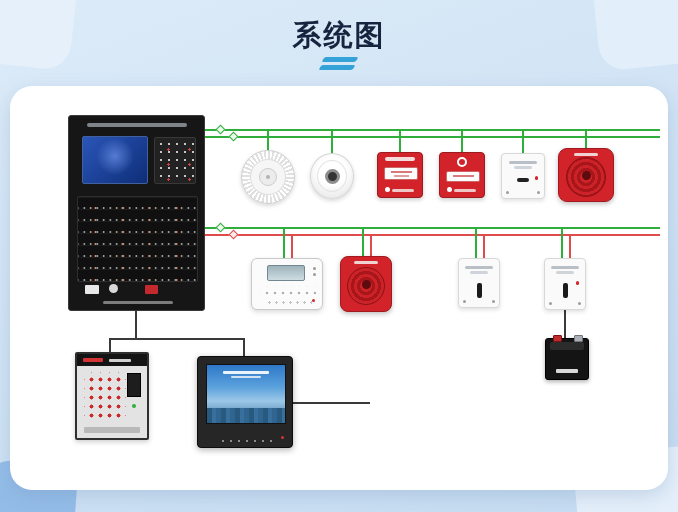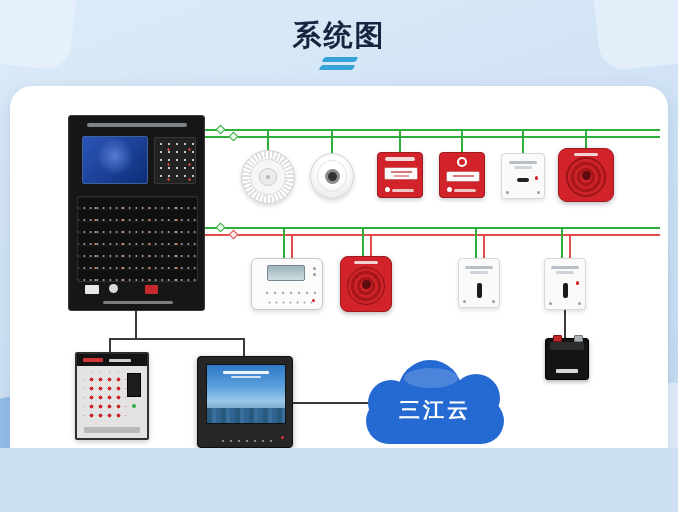--- a/index.html
+++ b/index.html
@@ -1,17 +1,17 @@
 <!DOCTYPE html>
 <html><head>
 <meta charset="utf-8">
 <style>
   * { margin:0; padding:0; box-sizing:border-box; }
   body { width:678px; height:512px; overflow:hidden; background:#cde0f2; }
-  .canvas { position:relative; width:678px; height:448px;
+  .canvas { position:relative; width:678px; height:512px;
     background:linear-gradient(160deg,#dcebf8 0%,#cfe2f4 55%,#c6dcf1 100%);
     overflow:hidden; font-family:"Liberation Sans",sans-serif; }
 
   
   .accent { position:absolute; border-radius:26px; }
   .acc-tl { left:-30px; top:-34px; width:104px; height:100px; background:#e6f0fa; transform:rotate(6deg); }
   .acc-tr { right:-34px; top:-28px; width:116px; height:94px; background:#e2eefa; transform:rotate(-6deg); }
   .acc-bl { left:-16px; bottom:-24px; width:92px; height:74px; background:#93bce7; transform:rotate(4deg); }
   .acc-br { right:-26px; bottom:-30px; width:128px; height:92px; background:#e4effa; transform:rotate(-5deg); }
 
@@ -316,22 +316,14 @@
   <div class="dev monitor" style="left:197px;top:356px;width:96px;height:92px;">
     <div class="screen">
       <div class="t1"></div>
       <div class="t2"></div>
       <div class="skyline"></div>
     </div>
     <div class="btns"></div>
     <div class="pwr"></div>
   </div>
 
-  <div class="cloud" style="left:364px;top:356px;width:142px;height:92px;">
-    <div class="puff c1"></div>
-    <div class="puff c2"></div>
-    <div class="puff c3"></div>
-    <div class="base"></div>
-    <div class="shine"></div>
-    <div class="label">三江云</div>
-  </div>
 
 </div>
 
 </body></html>

